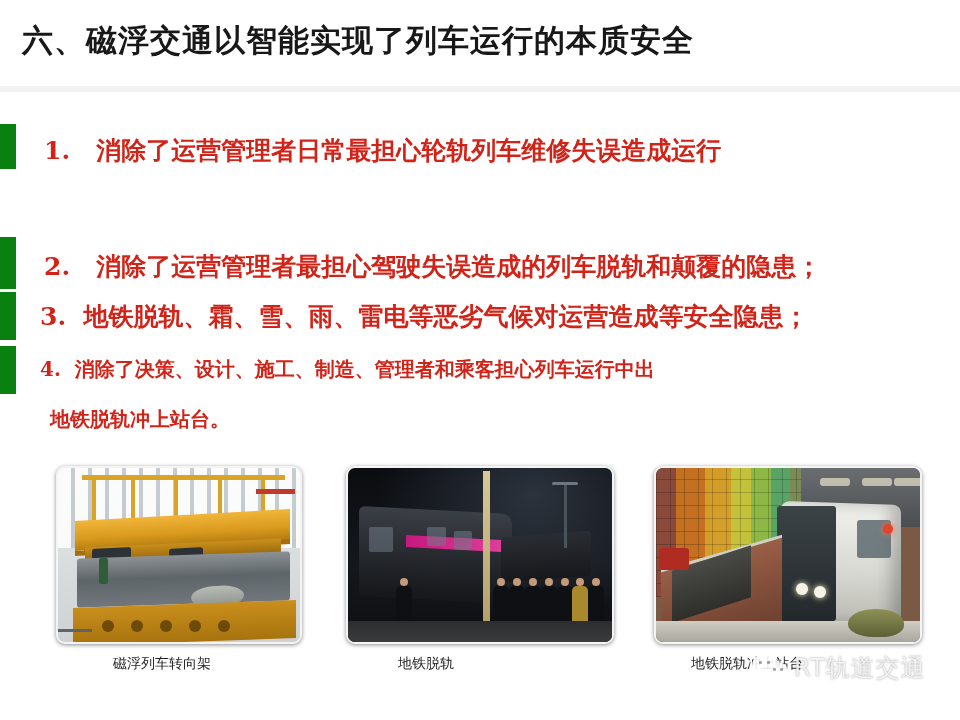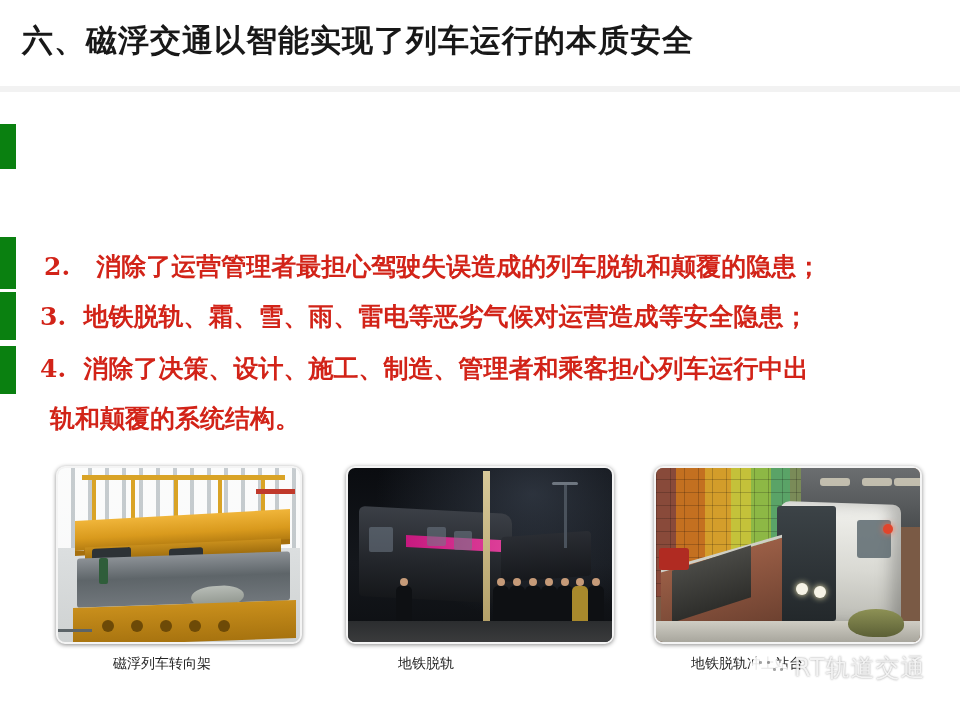--- a/index.html
+++ b/index.html
@@ -68,21 +68,21 @@
   }
   .p-num {
     font-family: "DejaVu Serif", "Liberation Serif", serif;
   }
   .ln { display: block; }
 
   .p1 { left: 44px; top: 16px;  font-size: 25px; line-height: 54px; }
   .p1 .ln2 { margin-left: 50px; }
   .p2 { left: 44px; top: 136px; font-size: 25px; line-height: 46px; }
   .p3 { left: 40px; top: 186px; font-size: 25px; line-height: 46px; }
-  .p4 { left: 40px; top: 236px; font-size: 25px; line-height: 50px; }
+  .p4 { left: 40px; top: 236px; font-size: 20px; line-height: 50px; }
   .p4 .ln2 { margin-left: 10px; }
 
   
   .photos {
     position: absolute;
     left: 0; top: 466px;
     width: 960px;
     height: 200px;
   }
   .photo-box {
@@ -347,20 +347,24 @@
   <div class="title-rule"></div>
 
   <div class="marker" style="top:124px;height:45px;"></div>
   <div class="marker" style="top:237px;height:52px;"></div>
   <div class="marker" style="top:292px;height:48px;"></div>
   <div class="marker" style="top:346px;height:48px;"></div>
 
   <div class="body-list">
 
     <div class="para p1">
+      <span class="ln">
+        <span class="p-num">1.</span>
+        &nbsp;&nbsp;<span>消除了运营管理者日常最担心轮轨列车维修失误造成运行</span>
+      </span>
     </div>
 
     <div class="para p2">
       <span class="ln">
         <span class="p-num">2.</span>
         &nbsp;&nbsp;<span>消除了运营管理者最担心驾驶失误造成的列车脱轨和颠覆的隐患；</span>
       </span>
     </div>
 
     <div class="para p3">
@@ -368,21 +372,21 @@
         <span class="p-num">3.</span>
         &nbsp;<span>地铁脱轨、霜、雪、雨、雷电等恶劣气候对运营造成等安全隐患；</span>
       </span>
     </div>
 
     <div class="para p4">
       <span class="ln">
         <span class="p-num">4.</span>
         &nbsp;<span>消除了决策、设计、施工、制造、管理者和乘客担心列车运行中出</span>
       </span>
-      <span class="ln ln2">轨和颠覆的系统结构。</span>
+      <span class="ln ln2">地铁脱轨冲上站台。</span>
     </div>
 
   </div>
 
   <div class="photos">
 
     <div class="photo-box b1">
       <div class="pic pic1">
         <div class="hall-win"></div>
         <div class="beam-top"></div>

